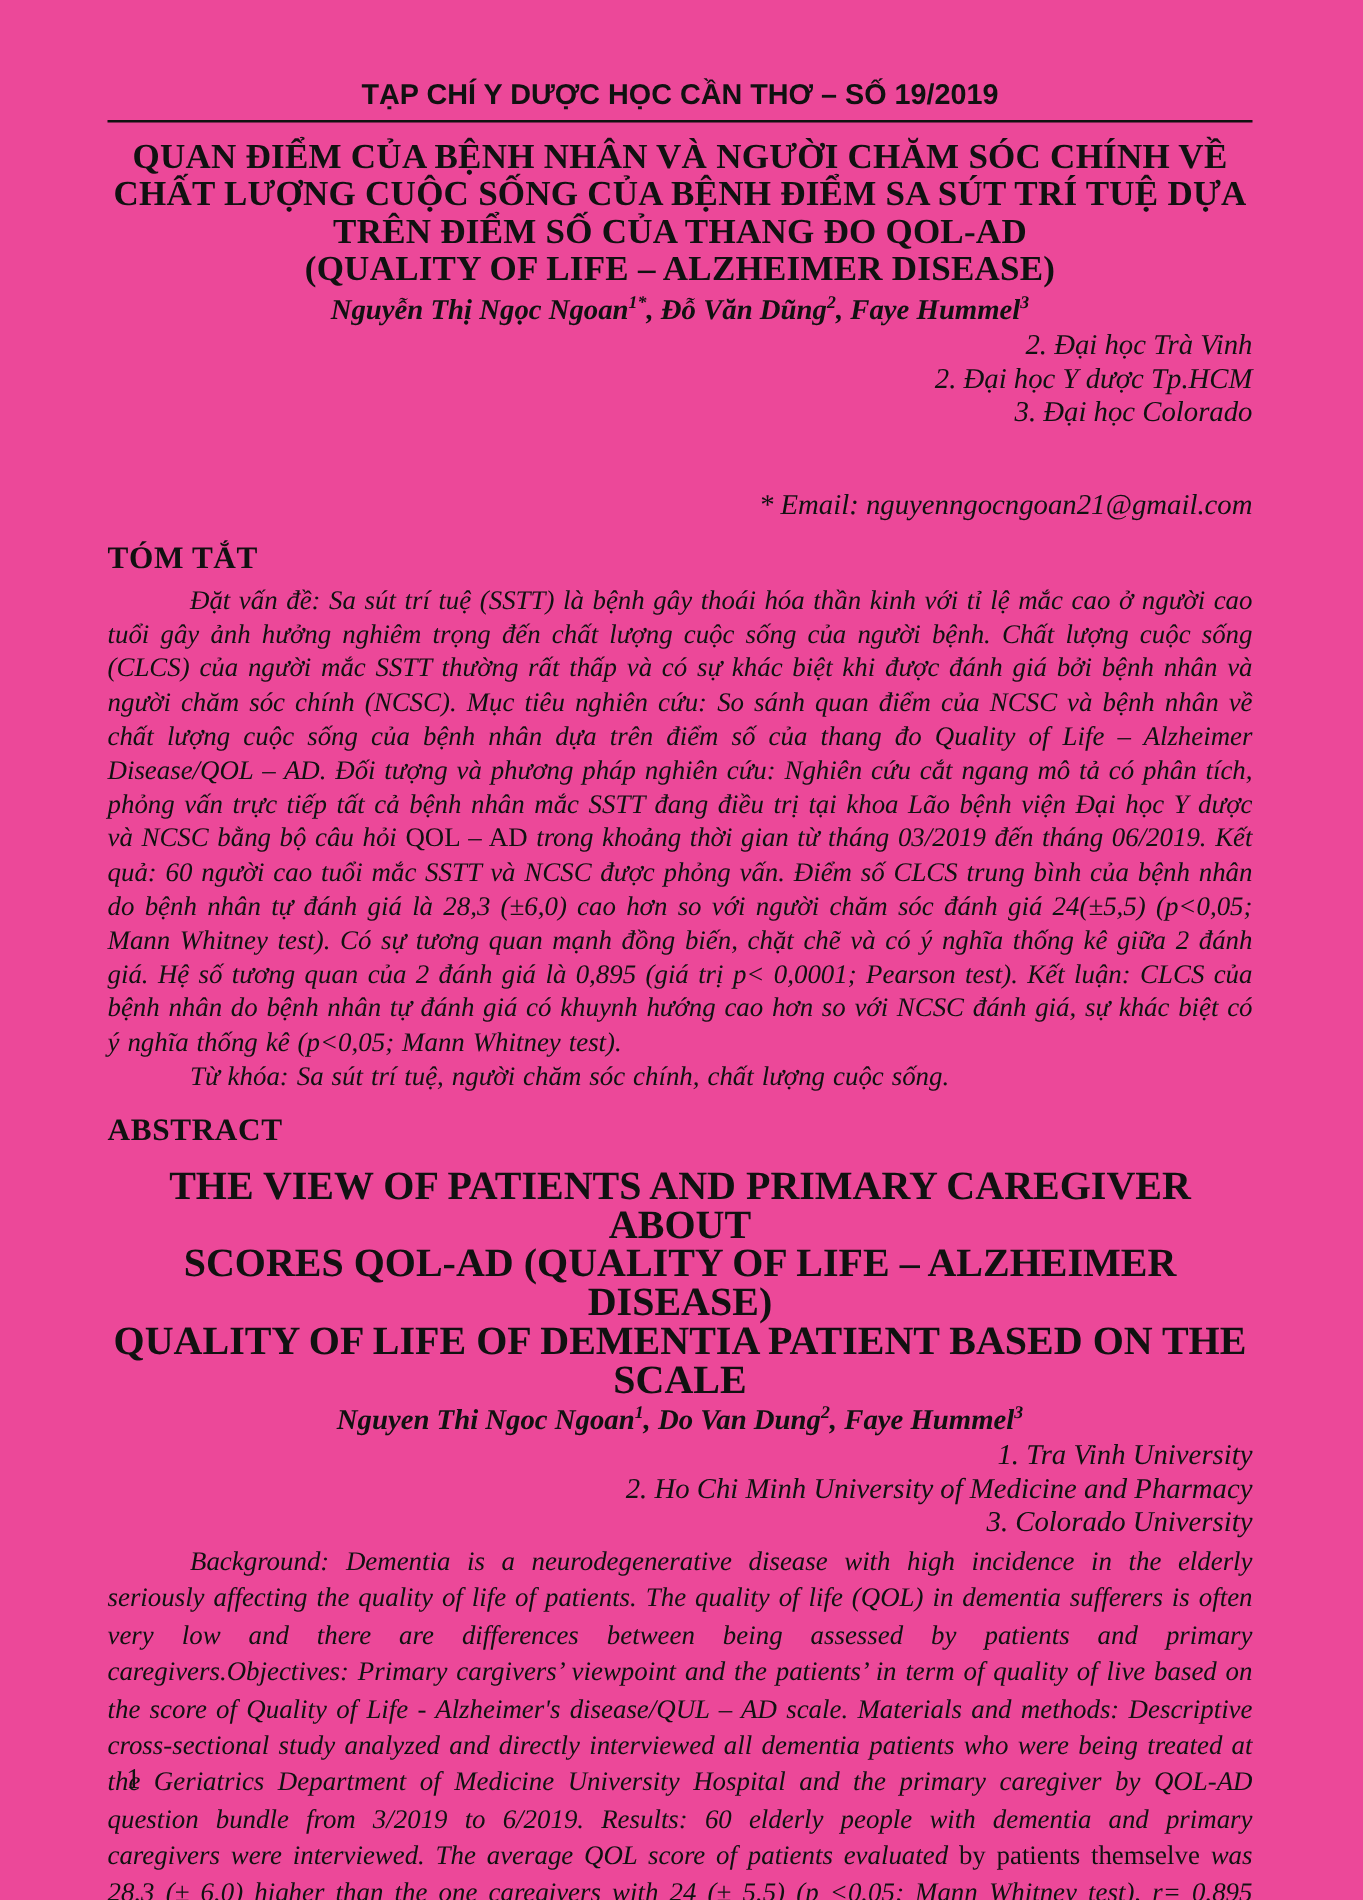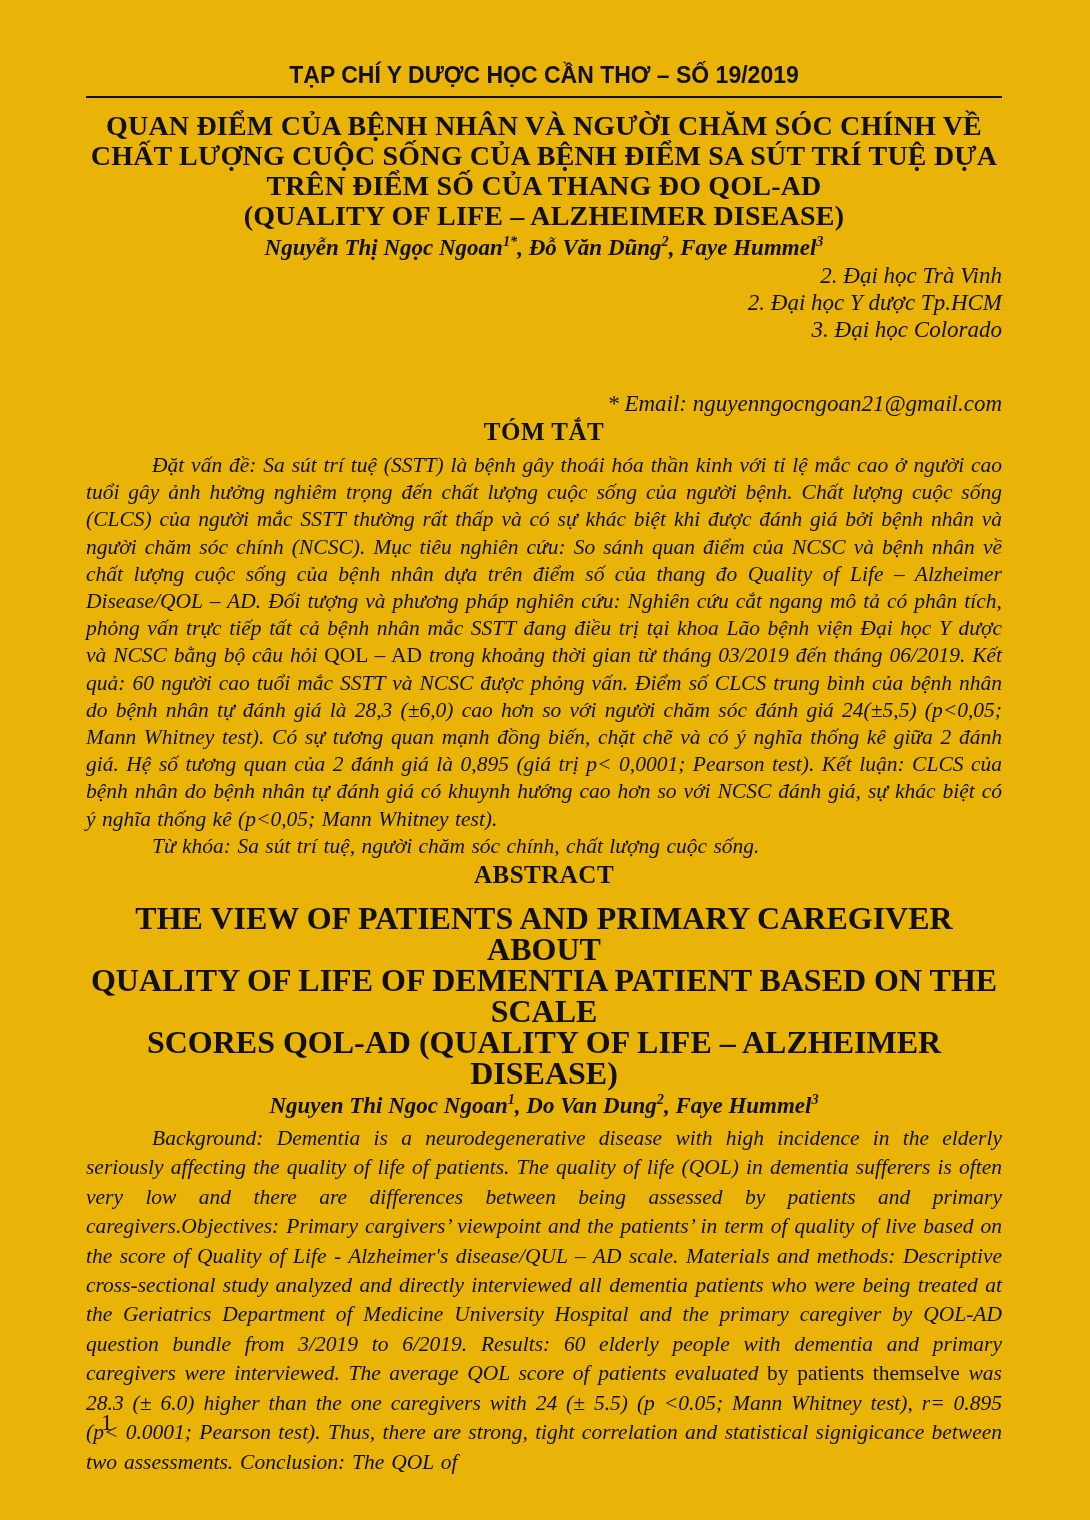--- a/index.html
+++ b/index.html
@@ -1,21 +1,21 @@
 <!DOCTYPE html>
 <html lang="vi"><head>
 <meta charset="utf-8">
 <style>
   * { margin: 0; padding: 0; box-sizing: border-box; }
   html, body { background: #e8e8e8; }
   .page {
     position: relative;
     width: 1090px;
     height: 1520px;
-    background: #eab308;
+    background: #ec4899;
     color: #111111;
     font-family: "Liberation Serif", "DejaVu Serif", serif;
     overflow: hidden;
   }
   .content {
     padding: 62px 88px 0 86px; 
   }
   .journal-header {
     text-align: center;
     font-family: "Liberation Sans", "DejaVu Sans", sans-serif;
@@ -48,25 +48,25 @@
     line-height: 27px;
   }
   .email-line {
     text-align: right;
     font-style: italic;
     font-size: 23px;
     line-height: 27px;
     margin-top: 47px;
   }
   .section-heading {
+    margin-top: 15px;
     font-weight: bold;
     font-size: 25px;
     line-height: 30px;
     letter-spacing: 0.5px;
-    text-align: center;
   }
   .abs {
     margin-top: 5px;
     font-style: italic;
     font-size: 21.5px;
     line-height: 27.2px;
     text-align: justify;
     text-indent: 66px;
     word-spacing: 1px;
   }
@@ -128,25 +128,30 @@
     <h2 class="section-heading">TÓM TẮT</h2>
 
     <p class="abs"><span class="rb">Đặt vấn đề: </span><span>Sa sút trí tuệ (SSTT) là bệnh gây thoái hóa thần kinh với tỉ lệ mắc cao ở người cao tuổi gây ảnh hưởng nghiêm trọng đến chất lượng cuộc sống của người bệnh. Chất lượng cuộc sống (CLCS) của người mắc SSTT thường rất thấp và có sự khác biệt khi được đánh giá bởi bệnh nhân và người chăm sóc chính (NCSC). </span><span class="rb">Mục tiêu nghiên cứu: </span><span>So sánh quan điểm của NCSC và bệnh nhân về chất lượng cuộc sống của bệnh nhân dựa trên điểm số của thang đo Quality of Life – Alzheimer Disease/QOL – AD. </span><span class="rb">Đối tượng và phương pháp nghiên cứu: </span><span>Nghiên cứu cắt ngang mô tả có phân tích, phỏng vấn trực tiếp tất cả bệnh nhân mắc SSTT đang điều trị tại khoa Lão bệnh viện Đại học Y dược và NCSC bằng bộ câu hỏi </span><span class="rup">QOL – AD </span><span>trong khoảng thời gian từ tháng 03/2019 đến tháng 06/2019. </span><span class="rb">Kết quả: </span><span>60 người cao tuổi mắc SSTT  và  NCSC được phỏng vấn. Điểm số CLCS trung bình của bệnh nhân do bệnh nhân tự đánh giá là 28,3 (±6,0) cao hơn so với người chăm sóc đánh giá 24(±5,5)  (p&lt;0,05; Mann Whitney test). Có sự tương quan mạnh đồng biến, chặt chẽ và có ý nghĩa thống kê giữa 2 đánh giá. Hệ số tương quan của 2 đánh giá là 0,895 (giá trị p&lt; 0,0001; Pearson test). </span><span class="rb">Kết luận: </span><span> CLCS của bệnh nhân do bệnh nhân tự đánh giá có khuynh hướng cao hơn so với NCSC đánh giá, sự khác biệt có ý nghĩa thống kê (p&lt;0,05; Mann Whitney test).</span></p>
 
     <p class="abs keywords"><span class="rb">Từ khóa: </span><span>Sa sút trí tuệ, người chăm sóc chính, chất lượng cuộc sống.</span></p>
 
     <h2 class="section-heading">ABSTRACT</h2>
 
     <div class="title-en">
         <div>THE VIEW OF PATIENTS AND PRIMARY CAREGIVER ABOUT</div>
+        <div>SCORES QOL-AD (QUALITY OF LIFE – ALZHEIMER DISEASE)</div>
         <div>QUALITY OF LIFE OF DEMENTIA PATIENT BASED ON THE SCALE</div>
-        <div>SCORES QOL-AD (QUALITY OF LIFE – ALZHEIMER DISEASE)</div>
       </div>
 
     <div class="authors"><span>Nguyen Thi Ngoc Ngoan</span><sup>1</sup><span>, Do Van Dung</span><sup>2</sup><span>, Faye Hummel</span><sup>3</sup></div>
 
+    <div class="affiliations">
+        <div>1. Tra Vinh University</div>
+        <div>2. Ho Chi Minh University of Medicine and Pharmacy</div>
+        <div>3. Colorado University</div>
+      </div>
 
     <p class="abs abs-en"><span class="rb">Background: </span><span>Dementia is a neurodegenerative disease with high incidence in the elderly seriously affecting the quality of life of patients. The quality of life (QOL) in dementia sufferers is often very low and there are differences between being assessed by patients and primary caregivers.</span><span class="rb">Objectives: </span><span>Primary cargivers’ viewpoint and the patients’ in term of quality of live based on the score of Quality of Life - Alzheimer's disease/QUL – AD scale. </span><span class="rb">Materials and methods</span><span>: Descriptive cross-sectional study analyzed and directly interviewed all dementia patients who were being treated at the Geriatrics Department of Medicine University Hospital and the primary caregiver by QOL-AD question bundle from 3/2019 to 6/2019. </span><span class="rb">Results: </span><span>60 elderly people with dementia and primary caregivers were interviewed. The average QOL score of patients evaluated </span><span class="rup">by patients themselve </span><span>was 28.3 (± 6.0) higher than the one caregivers with 24 (± 5.5) (p &lt;0.05; Mann Whitney test), r= 0.895 (p&lt; 0.0001; Pearson test). Thus, there are strong, tight correlation and statistical signigicance between two assessments. </span><span class="rb">Conclusion: </span><span>The QOL of</span></p>
 
   </div>
 
   <div class="page-number">1</div>
 </div>
 
 </body></html>

